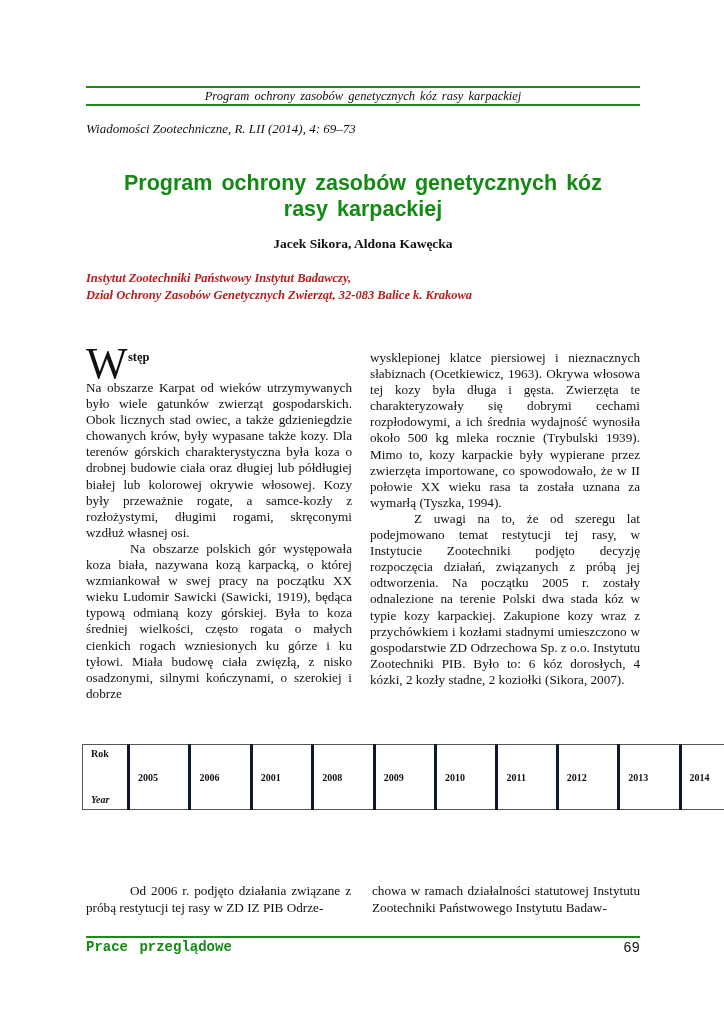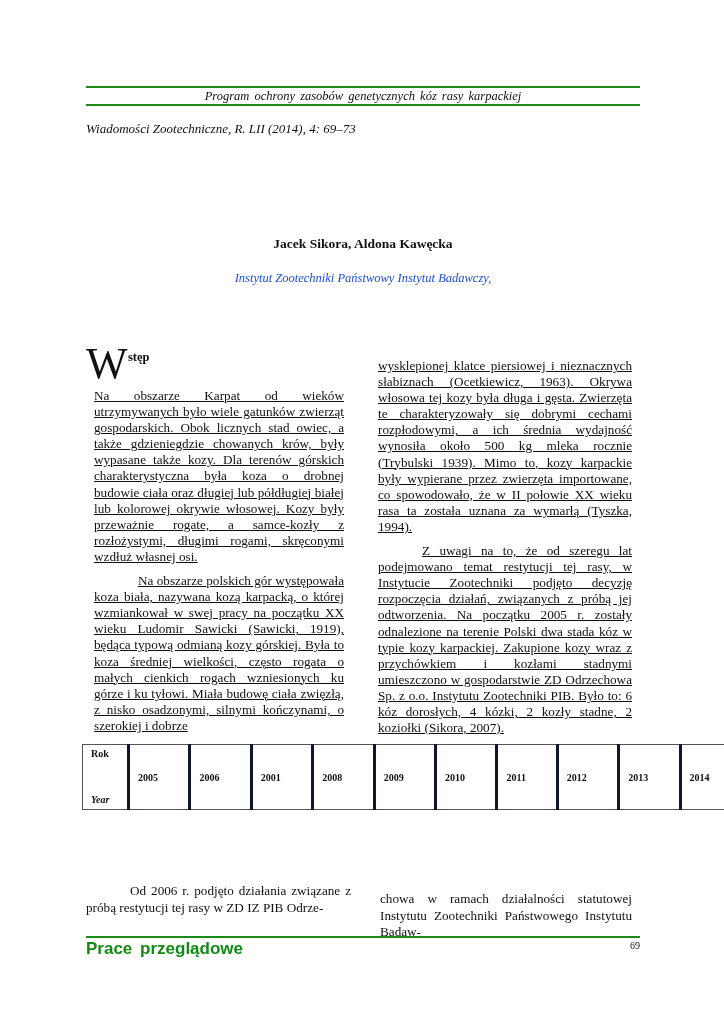--- a/index.html
+++ b/index.html
@@ -7,67 +7,69 @@
          font-family: "Liberation Serif", serif; color: #111; }
   .hdr-line { position: absolute; left: 86px; width: 554px; height: 2px; background: #1a8a1a; }
   #running-head { position: absolute; top: 89px; left: 86px; width: 554px; text-align: center;
     font-style: italic; font-size: 12.5px; word-spacing: 2px; }
   #citation { position: absolute; top: 121px; left: 86px; font-style: italic; font-size: 13px; }
   #title { position: absolute; top: 170px; left: 86px; width: 554px; text-align: center;
     font-family: "Liberation Sans", sans-serif; font-weight: bold; font-size: 21.5px; line-height: 26px;
     color: #138a13; word-spacing: 3px; margin: 0; }
   #authors { position: absolute; top: 236px; left: 86px; width: 554px; text-align: center;
     font-weight: bold; font-size: 13.5px; }
-  #affil { position: absolute; top: 270px; left: 86px; width: 554px; text-align: center;
-    font-weight: normal; font-style: italic; font-size: 12.5px; line-height: 17px; color: #1d4ed8; }
+  #affil { position: absolute; top: 270px; left: 86px; width: 554px; 
+    font-weight: bold; font-style: italic; font-size: 12.5px; line-height: 17px; color: #b91c1c; }
   .col { position: absolute; font-size: 13.2px; line-height: 16.1px; text-align: justify; }
   #col-left { left: 86px; top: 344px; width: 266px; }
   #col-right { left: 370px; top: 350px; width: 270px; }
-  .col p { margin: 8px; text-decoration: underline; }
+  .col p { margin: 0; }
   .indent { text-indent: 44px; }
   .dropcap-wrap { height: 36px; position: relative; }
   .dropcap { font-size: 44px; line-height: 40px; position: absolute; left: 0; top: 0; }
   .dropcap-rest { position: absolute; left: 42px; top: 5px; font-weight: bold; font-size: 12.5px; }
   #table-caption { position: absolute; top: 703px; left: 86px; width: 554px; text-align: center;
     font-size: 12px; line-height: 14px; }
   #table-caption .en { font-style: italic; }
   table { position: absolute; top: 744px; left: 82px; width: 658px; border-collapse: collapse;
     border: 1.5px solid #555; font-size: 10px; }
   th { font-weight: bold; border-left: 3px solid #0f172a; border-bottom: 1.5px solid #555;
     height: 35px; text-align: left; padding: 0 0 0 8px; }
   th:first-child { border-left: none; }
   td { text-align: center; height: 35px; padding: 0; }
   td.rowlabel { width: 44px; line-height: 17px; }
   th.rowlabel { line-height: 18px; width: 36px; }
   .it { font-style: italic; margin-top: 28px; }
   .col2 { position: absolute; font-size: 13.2px; line-height: 16.5px; text-align: justify; }
   #bottom-left { left: 86px; top: 883px; width: 265px; }
   #bottom-right { left: 372px; top: 883px; width: 268px; }
   #footer-line { position: absolute; top: 936px; left: 86px; width: 554px; height: 2px; background: #1a8a1a; }
-  #section-label { position: absolute; top: 939px; left: 86px; font-family: Liberation Sans, sans-serif;
-    font-weight: bold; font-size: 17px; color: #138a13; word-spacing: 3px; }
-  #page-number { position: absolute; top: 940px; right: 84px; font-size: 10px; }
+  #section-label { position: absolute; top: 939px; left: 86px; font-family: Liberation Mono, monospace;
+    font-weight: bold; font-size: 14px; color: #138a13; word-spacing: 3px; }
+  #page-number { position: absolute; top: 940px; right: 84px; font-size: 14px; font-family: Liberation Mono, monospace; }
 </style>
 </head>
 <body>
 
 <div class="hdr-line" style="top:86px;"></div>
 <div id="running-head">Program ochrony zasobów genetycznych kóz rasy karpackiej</div>
 <div class="hdr-line" style="top:104px;"></div>
 
 <div id="citation">Wiadomości Zootechniczne, R. LII (2014), 4: 69–73</div>
 
 <h1 id="title">
-  <br>
+  <span>Program ochrony zasobów genetycznych kóz</span><br>
+  <span>rasy karpackiej</span>
 </h1>
 
 <div id="authors">Jacek Sikora, Aldona Kawęcka</div>
 
 <div id="affil">
   <div>Instytut Zootechniki Państwowy Instytut Badawczy,</div>
+  <div>Dział Ochrony Zasobów Genetycznych Zwierząt, 32-083 Balice k. Krakowa</div>
 </div>
 
 <div id="col-left" class="col">
   <div class="dropcap-wrap">
     <span class="dropcap">W</span>
     <span class="dropcap-rest">stęp</span>
   </div>
   <p>Na obszarze Karpat od wieków utrzymywanych było wiele gatunków zwierząt gospodarskich. Obok licznych stad owiec, a także gdzieniegdzie chowanych krów, były wypasane także kozy. Dla terenów górskich charakterystyczna była koza o drobnej budowie ciała oraz długiej lub półdługiej białej lub kolorowej okrywie włosowej. Kozy były przeważnie rogate, a samce-kozły z rozłożystymi, długimi rogami, skręconymi wzdłuż własnej osi.</p>
   <p class="indent">Na obszarze polskich gór występowała koza biała, nazywana kozą karpacką, o której wzmiankował w swej pracy na początku XX wieku Ludomir Sawicki (Sawicki, 1919), będąca typową odmianą kozy górskiej. Była to koza średniej wielkości, często rogata o małych cienkich rogach wzniesionych ku górze i ku tyłowi. Miała budowę ciała zwięzłą, z nisko osadzonymi, silnymi kończynami, o szerokiej i dobrze</p>
 </div>
@@ -100,18 +102,18 @@
     </tr>
   </thead>
   <tbody>
   </tbody>
 </table>
 
 <div id="bottom-left" class="col2">
   <p class="indent" style="margin:0;">Od 2006 r. podjęto działania związane z próbą restytucji tej rasy w ZD IZ PIB Odrze-</p>
 </div>
 <div id="bottom-right" class="col2">
-  <p style="margin:8px;">chowa w ramach działalności statutowej Instytutu Zootechniki Państwowego Instytutu Badaw-</p>
+  <p style="margin:0;">chowa w ramach działalności statutowej Instytutu Zootechniki Państwowego Instytutu Badaw-</p>
 </div>
 
 <div id="footer-line"></div>
 <div id="section-label">Prace przeglądowe</div>
 <div id="page-number">69</div>
 
 </body></html>

